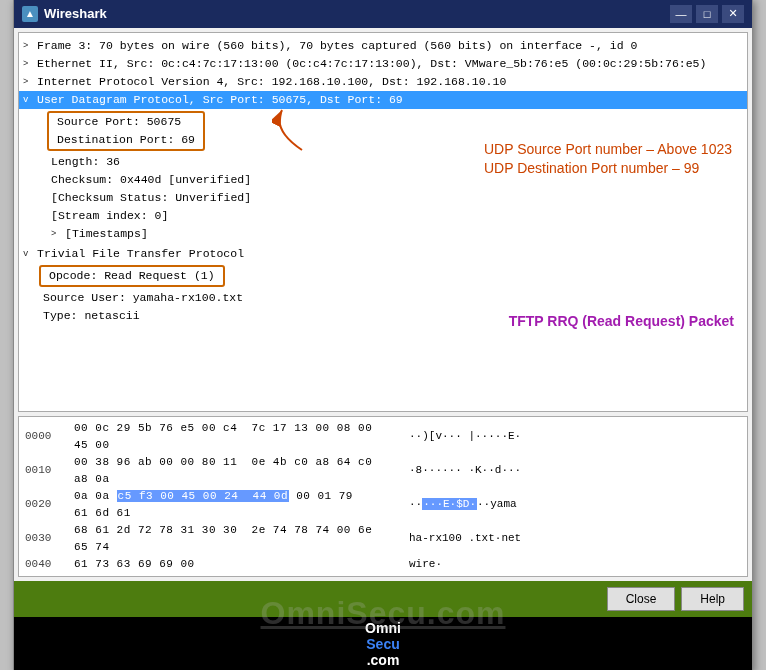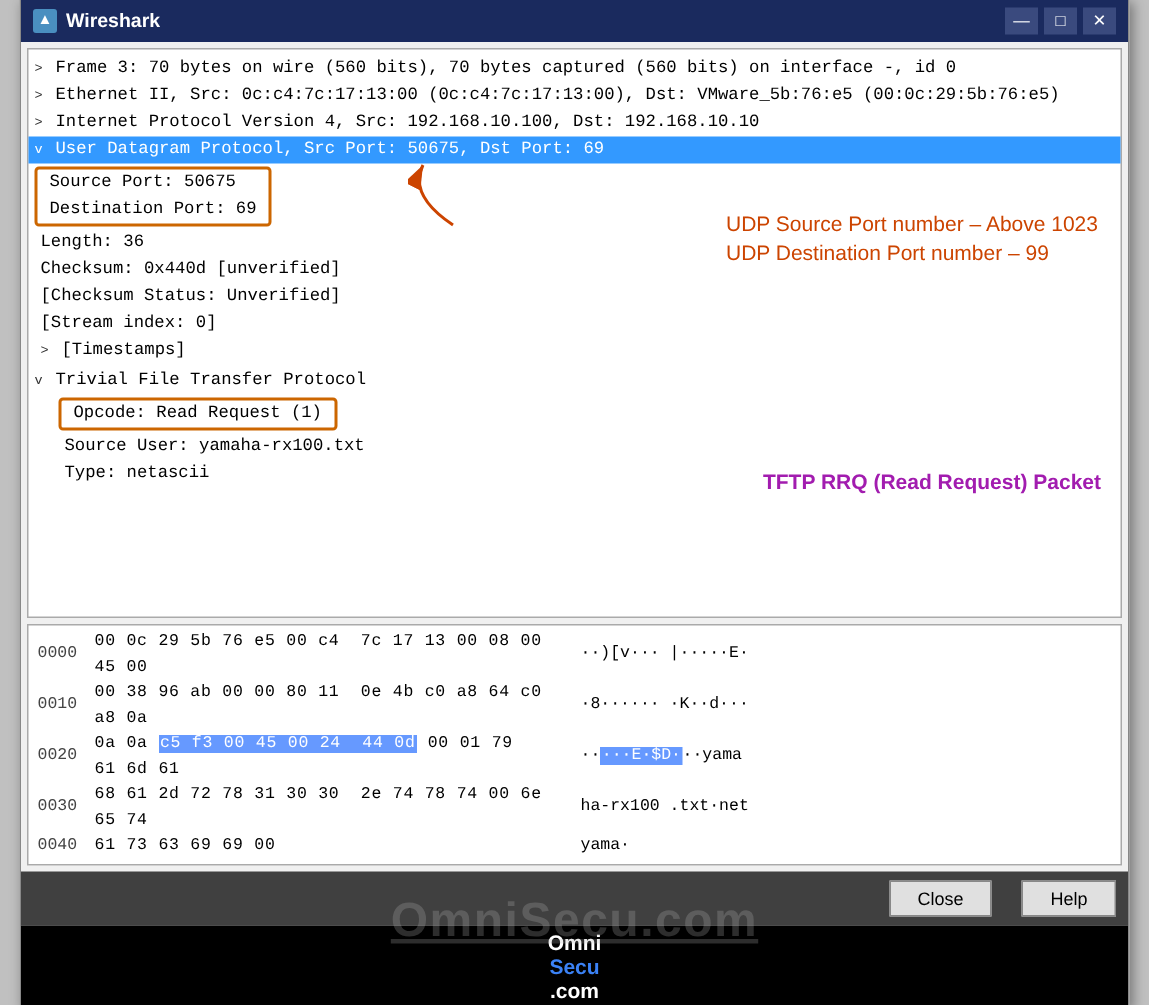--- a/index.html
+++ b/index.html
@@ -107,21 +107,21 @@
       border: 1px solid #aaa;
       background: white;
       padding: 3px 6px;
       font-family: 'Courier New', Courier, monospace;
       font-size: 11px;
       line-height: 17px;
     }
     .hex-row {
       display: flex;
       align-items: center;
-      gap: 0;
+      gap: 11px;
     }
     .hex-offset {
       color: #444;
       width: 38px;
       flex-shrink: 0;
     }
     .hex-bytes {
       flex: 0 0 300px;
       letter-spacing: 0.5px;
     }
@@ -133,22 +133,22 @@
       background: #6699ff;
       color: white;
       padding: 0 1px;
     }
 
     .bottom-bar {
       display: flex;
       justify-content: flex-end;
       align-items: center;
       padding: 6px 8px;
-      gap: 20px;
-      background: #404040;
+      gap: 6px;
+      background: #4d7c0f;
     }
     .btn {
       padding: 4px 18px;
       font-size: 12px;
       background: #e0e0e0;
       border: 1px solid #888;
       cursor: pointer;
       min-width: 60px;
       text-align: center;
     }
@@ -242,21 +242,21 @@
       <div class="tree-row">
         <span class="expand-icon">&gt;</span>
         <span>Internet Protocol Version 4, Src: 192.168.10.100, Dst: 192.168.10.10</span>
       </div>
 
       <div class="tree-row selected">
         <span class="expand-icon">v</span>
         <span>User Datagram Protocol, Src Port: 50675, Dst Port: 69</span>
       </div>
 
-      <div style="position:relative; margin-left:4px;">
+      <div style="position:relative; margin-left:28px;">
         
         <div style="border: 2px solid #cc6600; border-radius:3px; display:inline-block; padding:0 4px; margin: 2px 0; background:white;">
           <div class="sub-row">
             <span>Source Port: 50675</span>
           </div>
           <div class="sub-row">
             <span>Destination Port: 69</span>
           </div>
         </div>
         <div class="sub-row">
@@ -340,21 +340,21 @@
 
     <div class="hex-row">
       <span class="hex-offset">0030</span>
       <span class="hex-bytes">68 61 2d 72 78 31 30 30&nbsp; 2e 74 78 74 00 6e 65 74</span>
       <span class="hex-ascii">ha-rx100&nbsp;.txt·net</span>
     </div>
 
     <div class="hex-row">
       <span class="hex-offset">0040</span>
       <span class="hex-bytes">61 73 63 69 69 00</span>
-      <span class="hex-ascii">yama·</span>
+      <span class="hex-ascii">wire·</span>
     </div>
   </div>
 
   <div class="watermark">OmniSecu.com</div>
 
   <div class="bottom-bar">
     <button class="btn">Close</button>
     <button class="btn">Help</button>
   </div>
 

